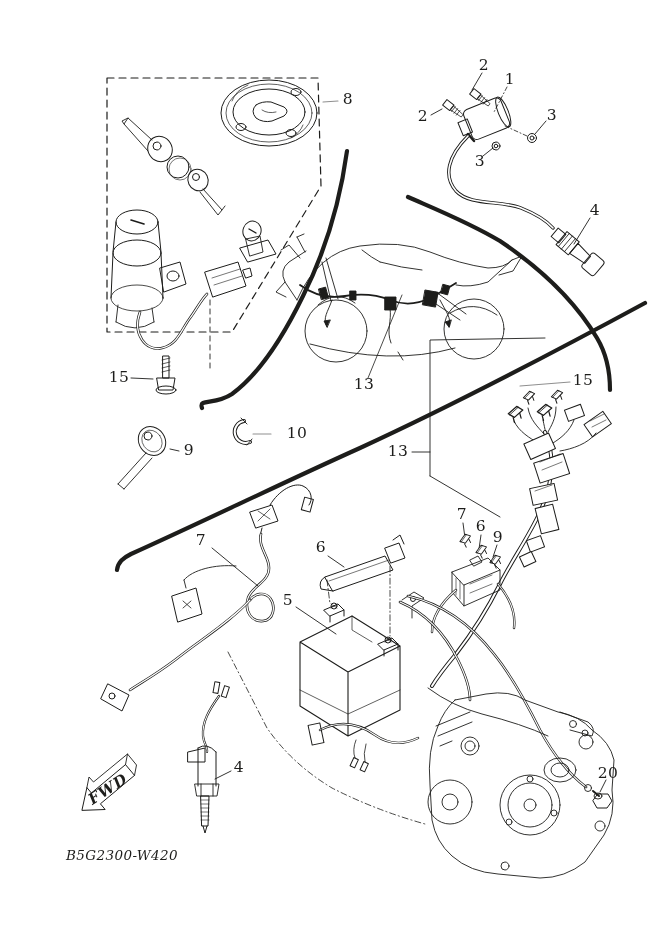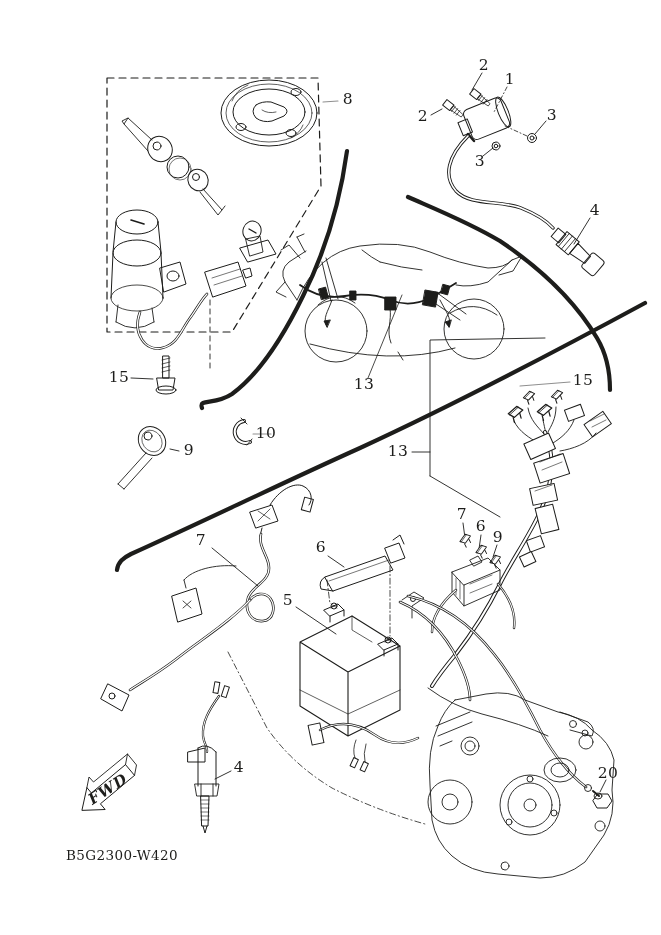--- a/index.html
+++ b/index.html
@@ -3,21 +3,21 @@
 <meta charset="utf-8">
 <style>
   html,body{margin:0;padding:0;background:#fff;}
   .stage{position:relative;width:661px;height:935px;background:#ffffff;overflow:hidden;
          font-family:"DejaVu Serif","Liberation Serif",serif;color:#1d1d1b;}
   .art{position:absolute;left:0;top:0;}
   .co{position:absolute;font-size:15.5px;line-height:1;transform:translate(-50%,-50%);
       color:#1d1d1b;letter-spacing:.5px;white-space:nowrap;}
   .fwd{position:absolute;left:108px;top:789px;font-size:15px;font-style:italic;font-weight:bold;
        transform:translate(-50%,-50%) rotate(-33deg);letter-spacing:1px;}
-  .code{position:absolute;left:66px;top:847px;font-size:13.5px;letter-spacing:.4px;}
+  .code{position:absolute;left:66px;top:847px;font-size:13.5px;letter-spacing:.4px;font-style:italic;}
 </style>
 </head>
 <body>
 
 <div class="stage">
 
 <svg class="art" width="661" height="935" viewBox="0 0 661 935" fill="none" stroke="#1d1d1b" stroke-width="1" stroke-linecap="round" stroke-linejoin="round">
 
   <defs>
     <g id="fuse" stroke="#1d1d1b" fill="#fff">
@@ -321,21 +321,21 @@
 <span class="co" style="left:484px;top:66px">2</span>
 <span class="co" style="left:423px;top:117px">2</span>
 <span class="co" style="left:552px;top:116px">3</span>
 <span class="co" style="left:480px;top:162px">3</span>
 <span class="co" style="left:595px;top:211px">4</span>
 <span class="co" style="left:288px;top:601px">5</span>
 <span class="co" style="left:321px;top:548px">6</span>
 <span class="co" style="left:201px;top:541px">7</span>
 <span class="co" style="left:348px;top:100px">8</span>
 <span class="co" style="left:189px;top:451px">9</span>
-<span class="co" style="left:266px;top:434px">10</span>
+<span class="co" style="left:297px;top:434px">10</span>
 <span class="co" style="left:119px;top:378px">15</span>
 <span class="co" style="left:239px;top:768px">4</span>
 <span class="co" style="left:364px;top:385px">13</span>
 <span class="co" style="left:398px;top:452px">13</span>
 <span class="co" style="left:583px;top:381px">15</span>
 <span class="co" style="left:462px;top:515px">7</span>
 <span class="co" style="left:481px;top:527px">6</span>
 <span class="co" style="left:498px;top:538px">9</span>
 <span class="co" style="left:608px;top:774px">20</span>
 

